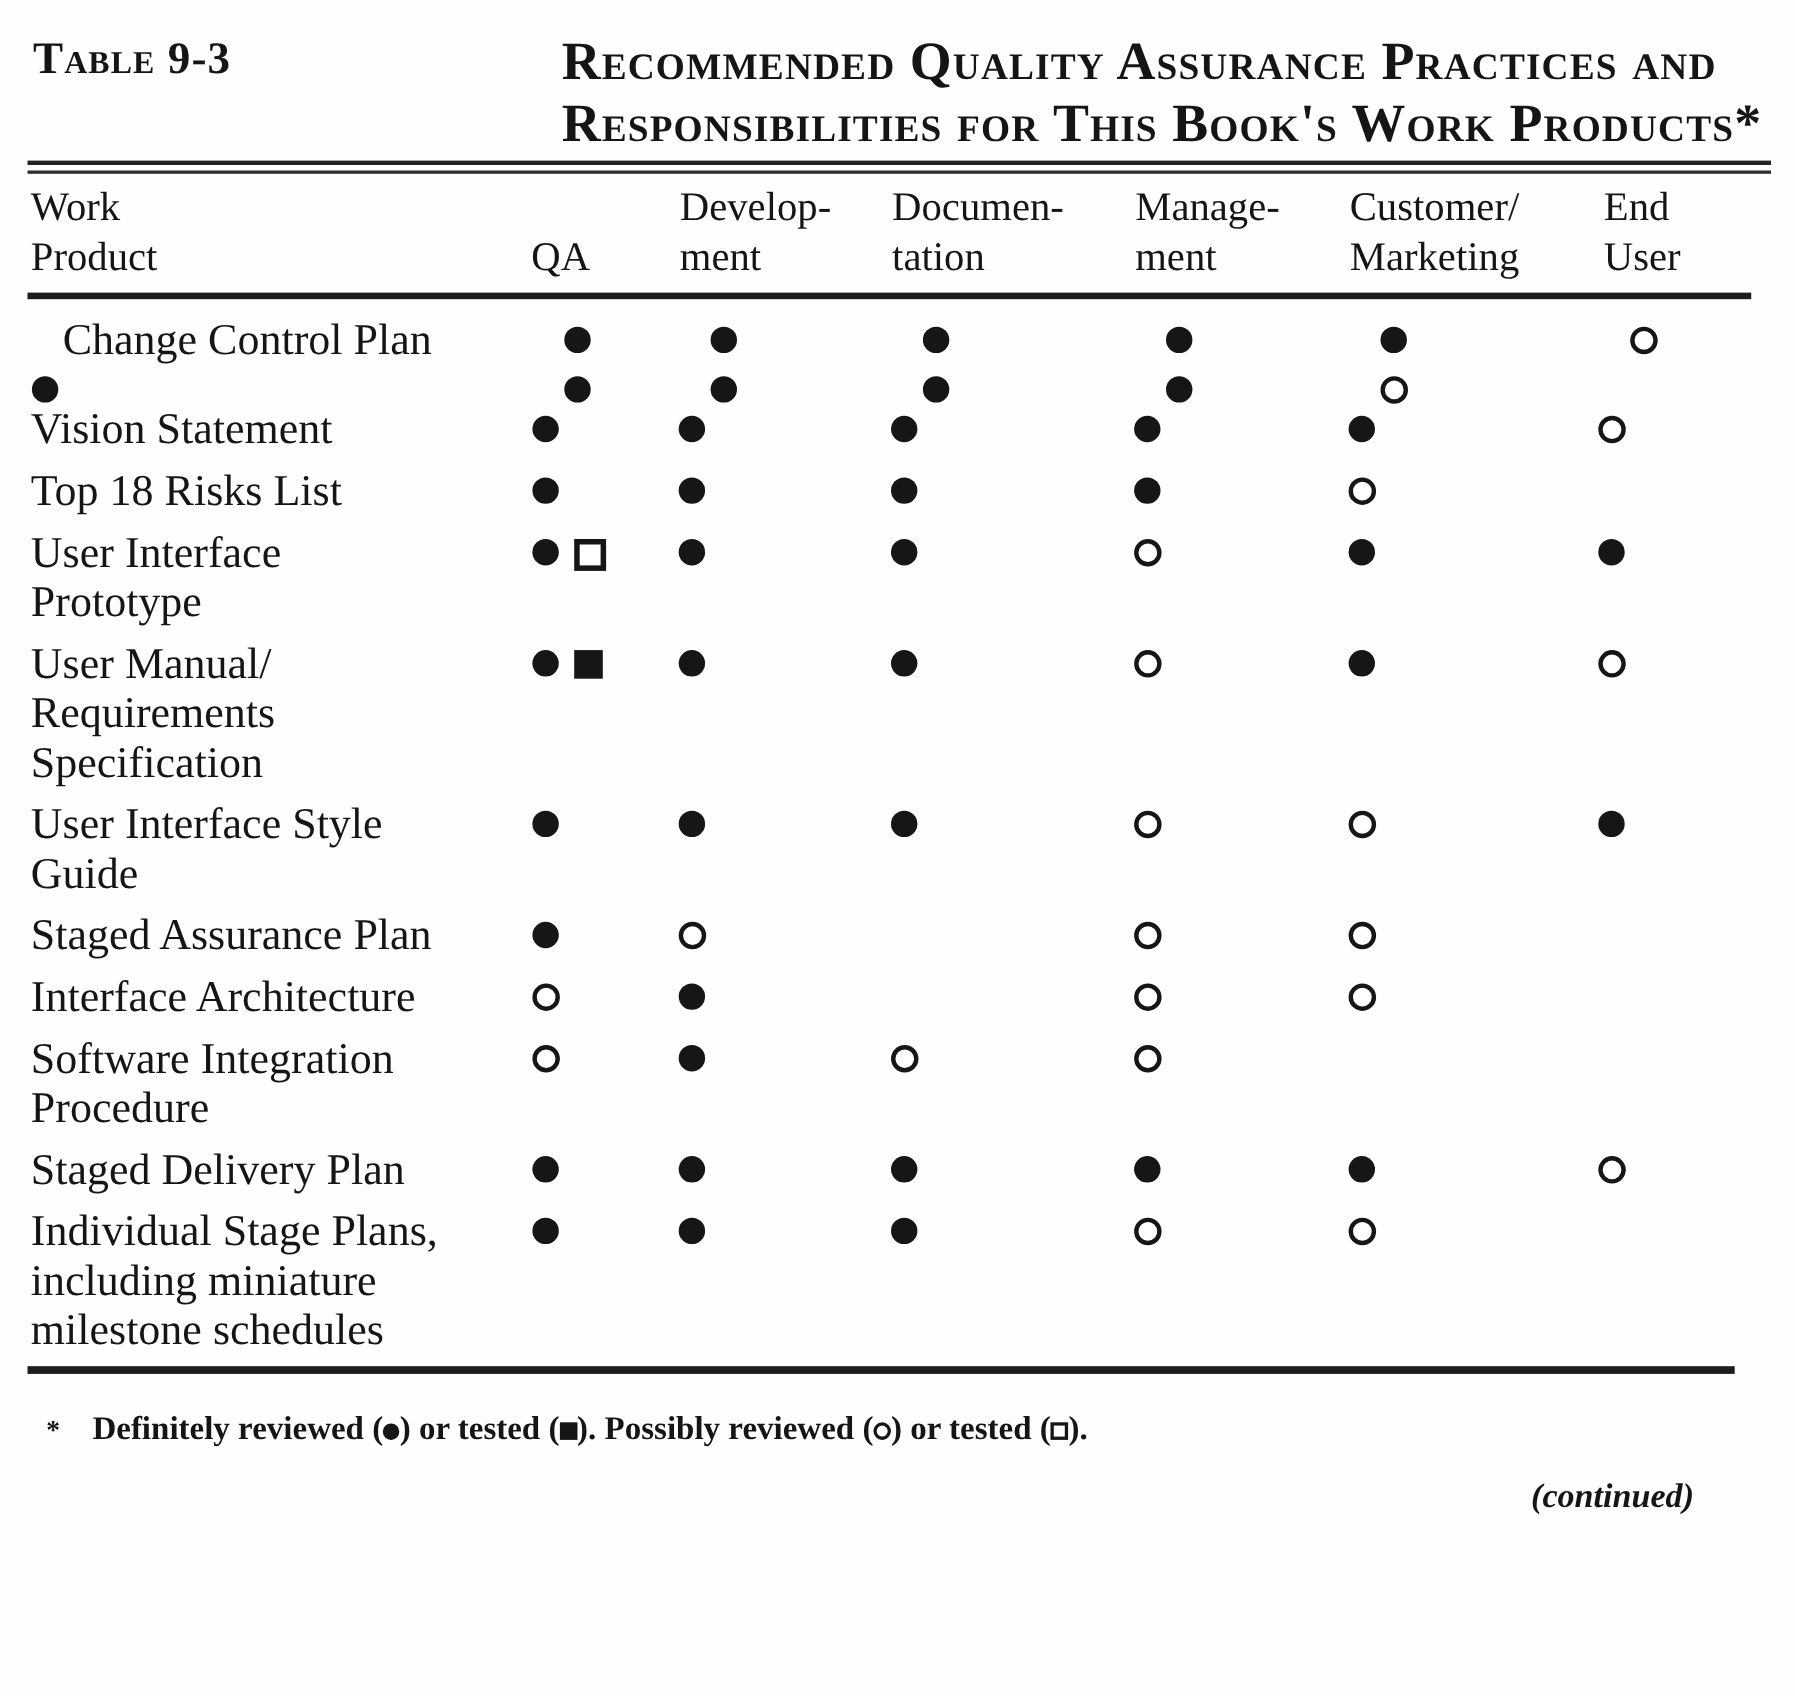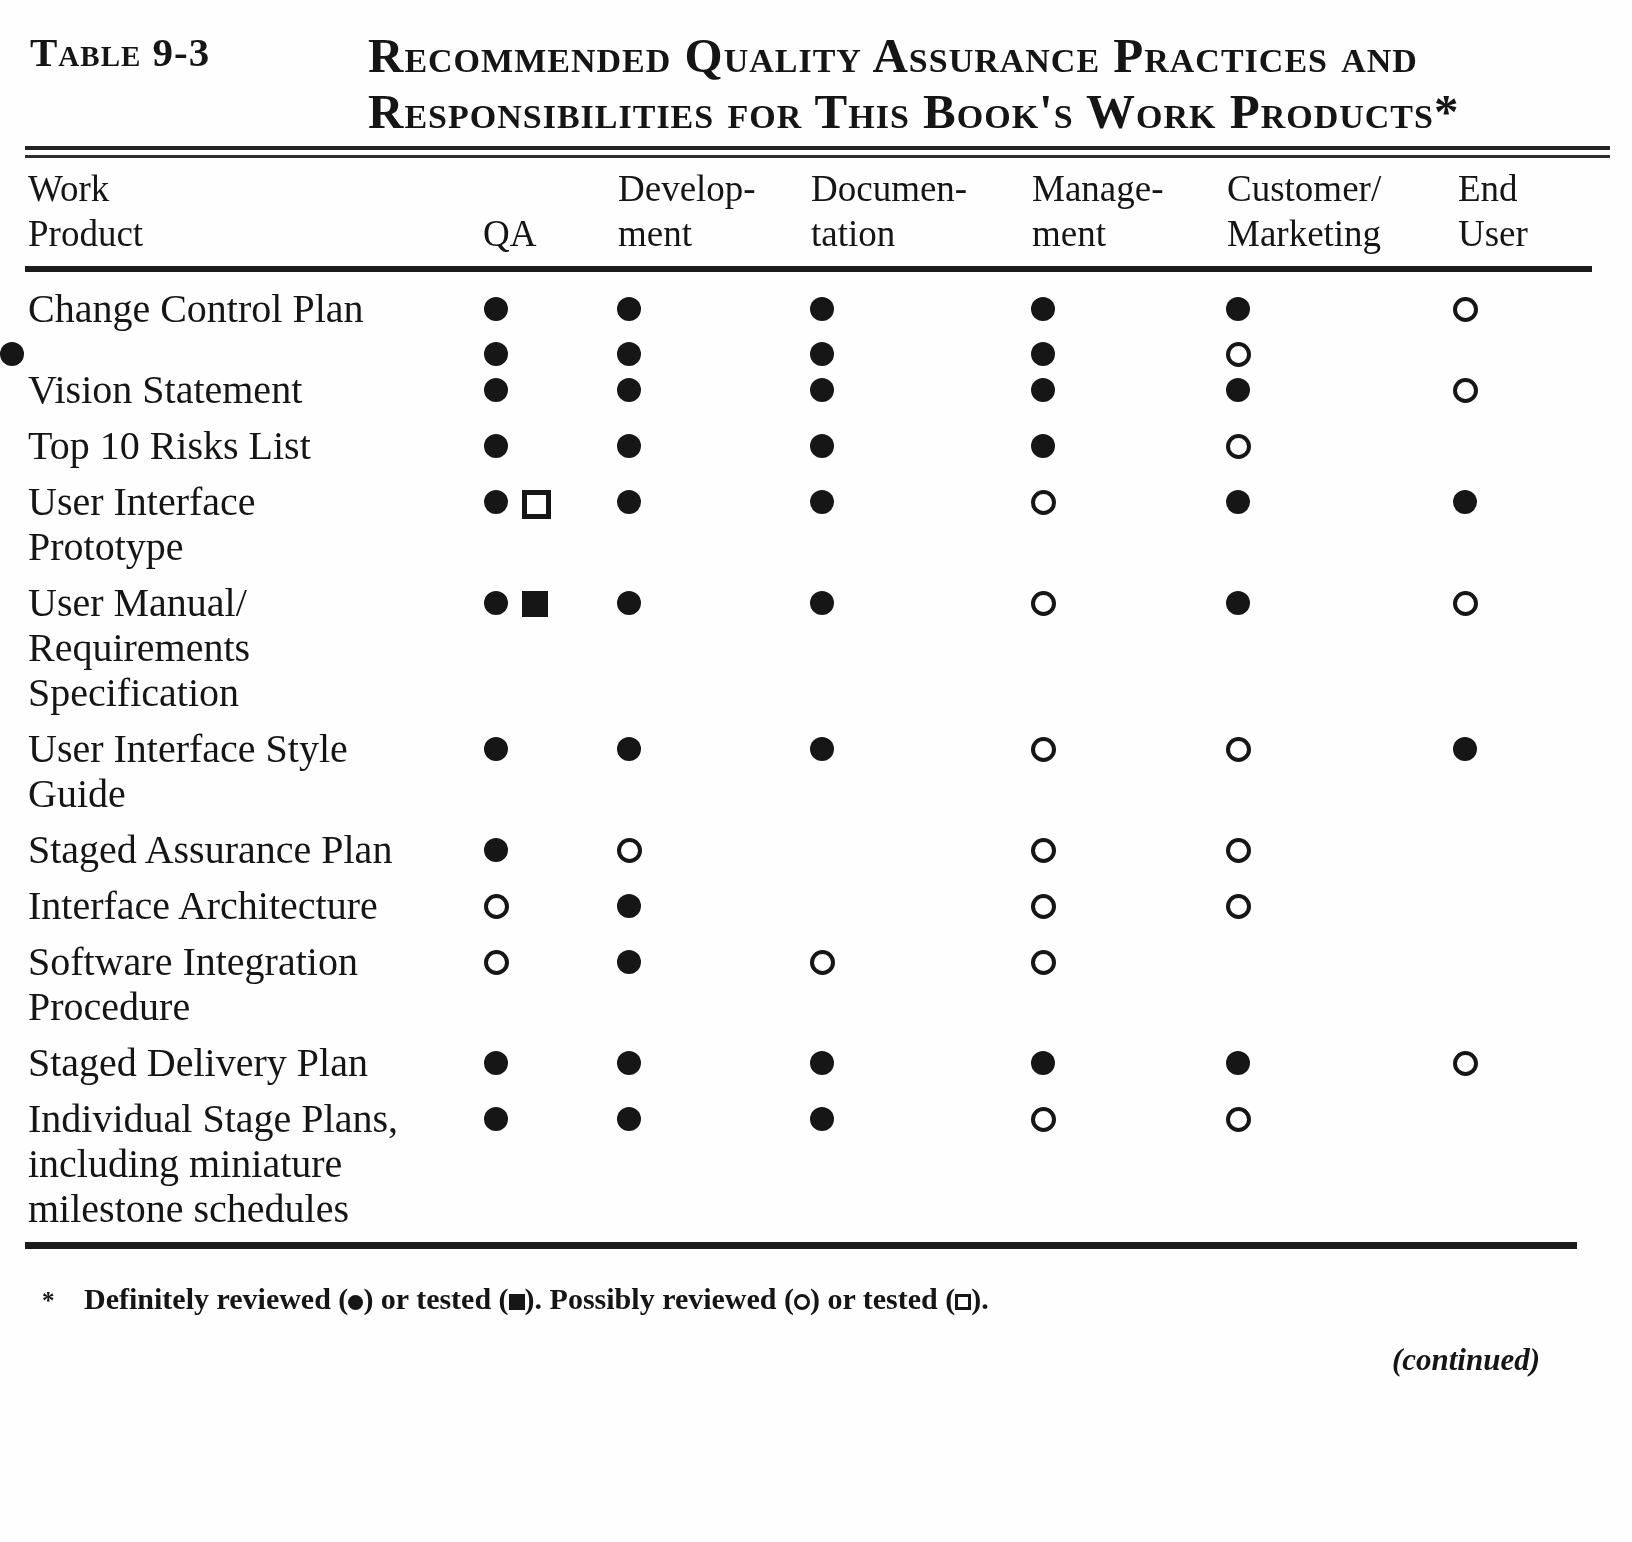--- a/index.html
+++ b/index.html
@@ -11,20 +11,21 @@
     color:#151515;
     font-family:"Liberation Serif","DejaVu Serif",serif;
     overflow:hidden;
   }
 
   
   .caption {
     display:flex;
     padding:28px 30px 0 30px;
     margin-bottom:6px;
+    justify-content:space-between;
   }
   .caption-number {
     width:338px;
     font-variant:small-caps;
     font-weight:700;
     font-size:41px;
     letter-spacing:1px;
   }
   .caption-title {
     font-variant:small-caps;
@@ -64,21 +65,21 @@
   .hcell:nth-child(2) { padding-left:43px; }
   .hcell:nth-child(3) { padding-left:58px; }
   .hcell:nth-child(4) { padding-left:71px; }
   .hcell:nth-child(5) { padding-left:92px; }
   .hcell:nth-child(6) { padding-left:77px; }
   .hcell:nth-child(7) { padding-left:108px; }
 
   .rows { padding-top:14px; }
   .trow { margin-bottom:11px; }
   .rows .trow:nth-child(1),
-  .rows .trow:nth-child(2) { margin-bottom:0; }
+  .rows .trow:nth-child(2) { margin-bottom:0;margin-left:29px; }
 
   .pcell {
     padding-left:28px;
     font-size:40px;
     line-height:45px;
     white-space:pre-line;
   }
   .scell {
     display:flex;
     align-items:flex-start;
@@ -212,21 +213,21 @@
           <span class="sym sym-dot"></span>
         </div>
         <div class="scell">
           <span class="sym sym-dot"></span>
         </div>
         <div class="scell">
           <span class="sym sym-circle"></span>
         </div>
       </div>
       <div class="grid trow">
-        <div class="pcell">Top 10 Risks List</div>
+        <div class="pcell">Top 18 Risks List</div>
         <div class="scell">
           <span class="sym sym-dot"></span>
         </div>
         <div class="scell">
           <span class="sym sym-dot"></span>
         </div>
         <div class="scell">
           <span class="sym sym-dot"></span>
         </div>
         <div class="scell">

